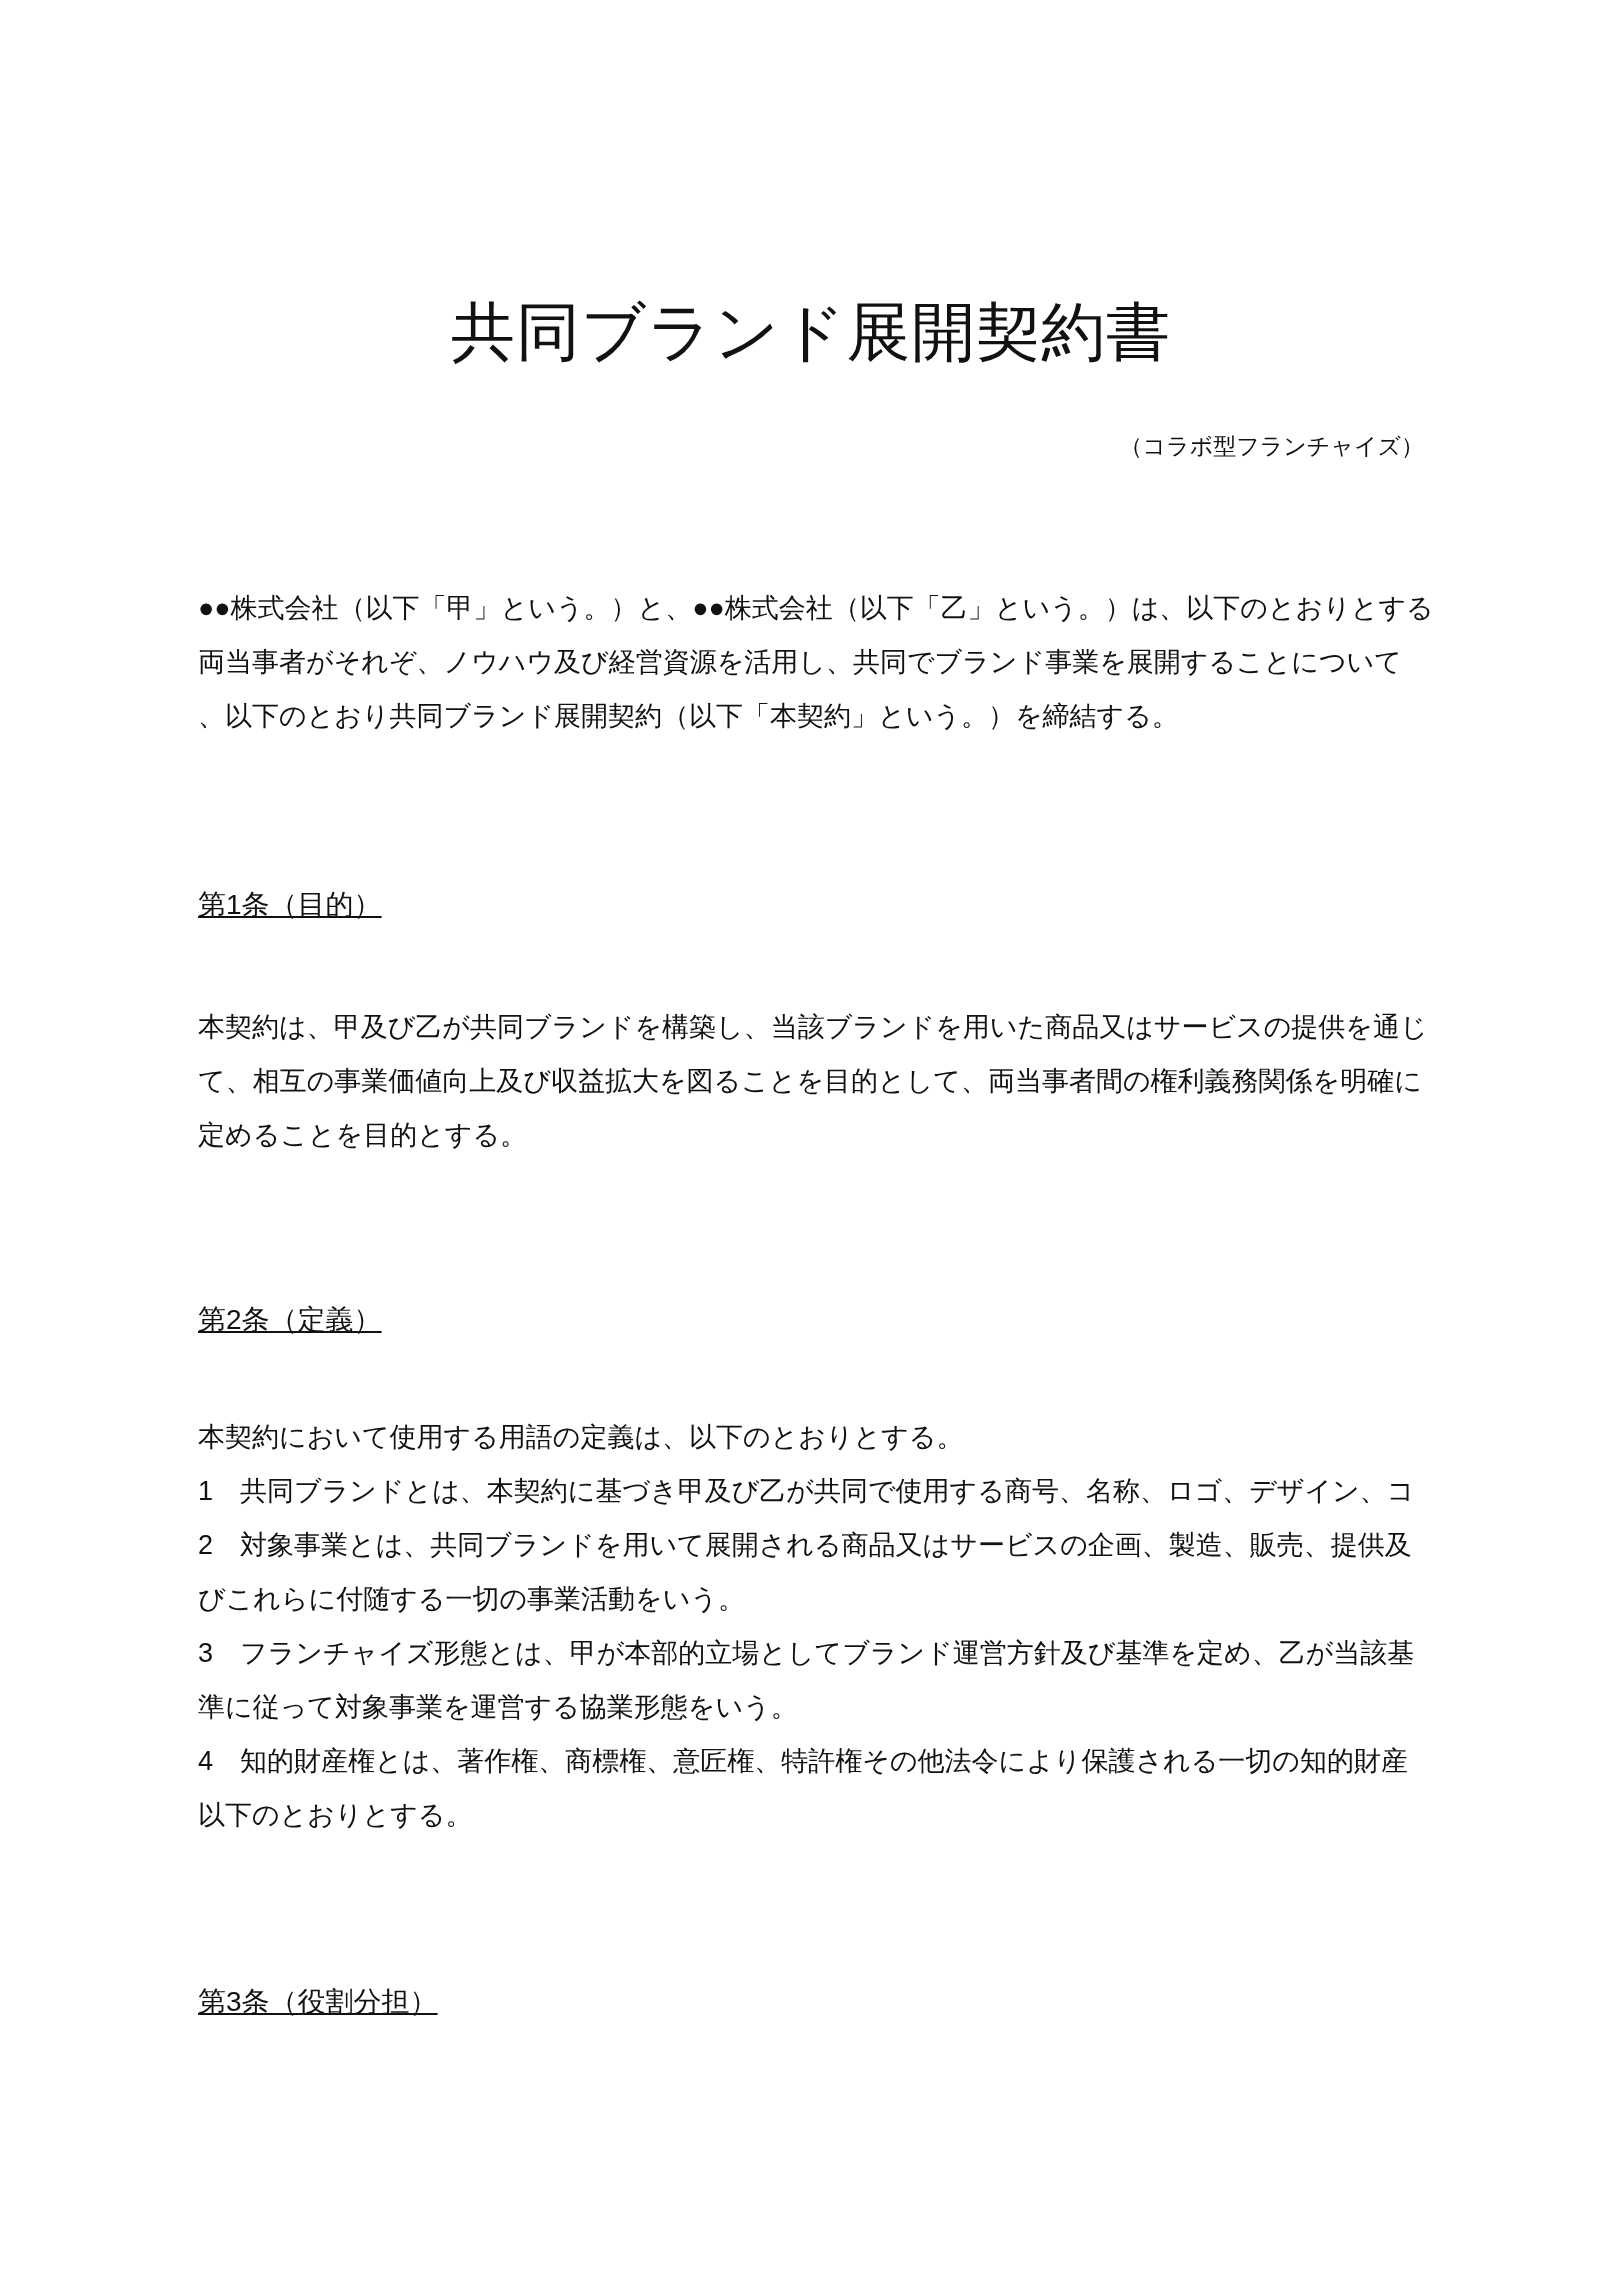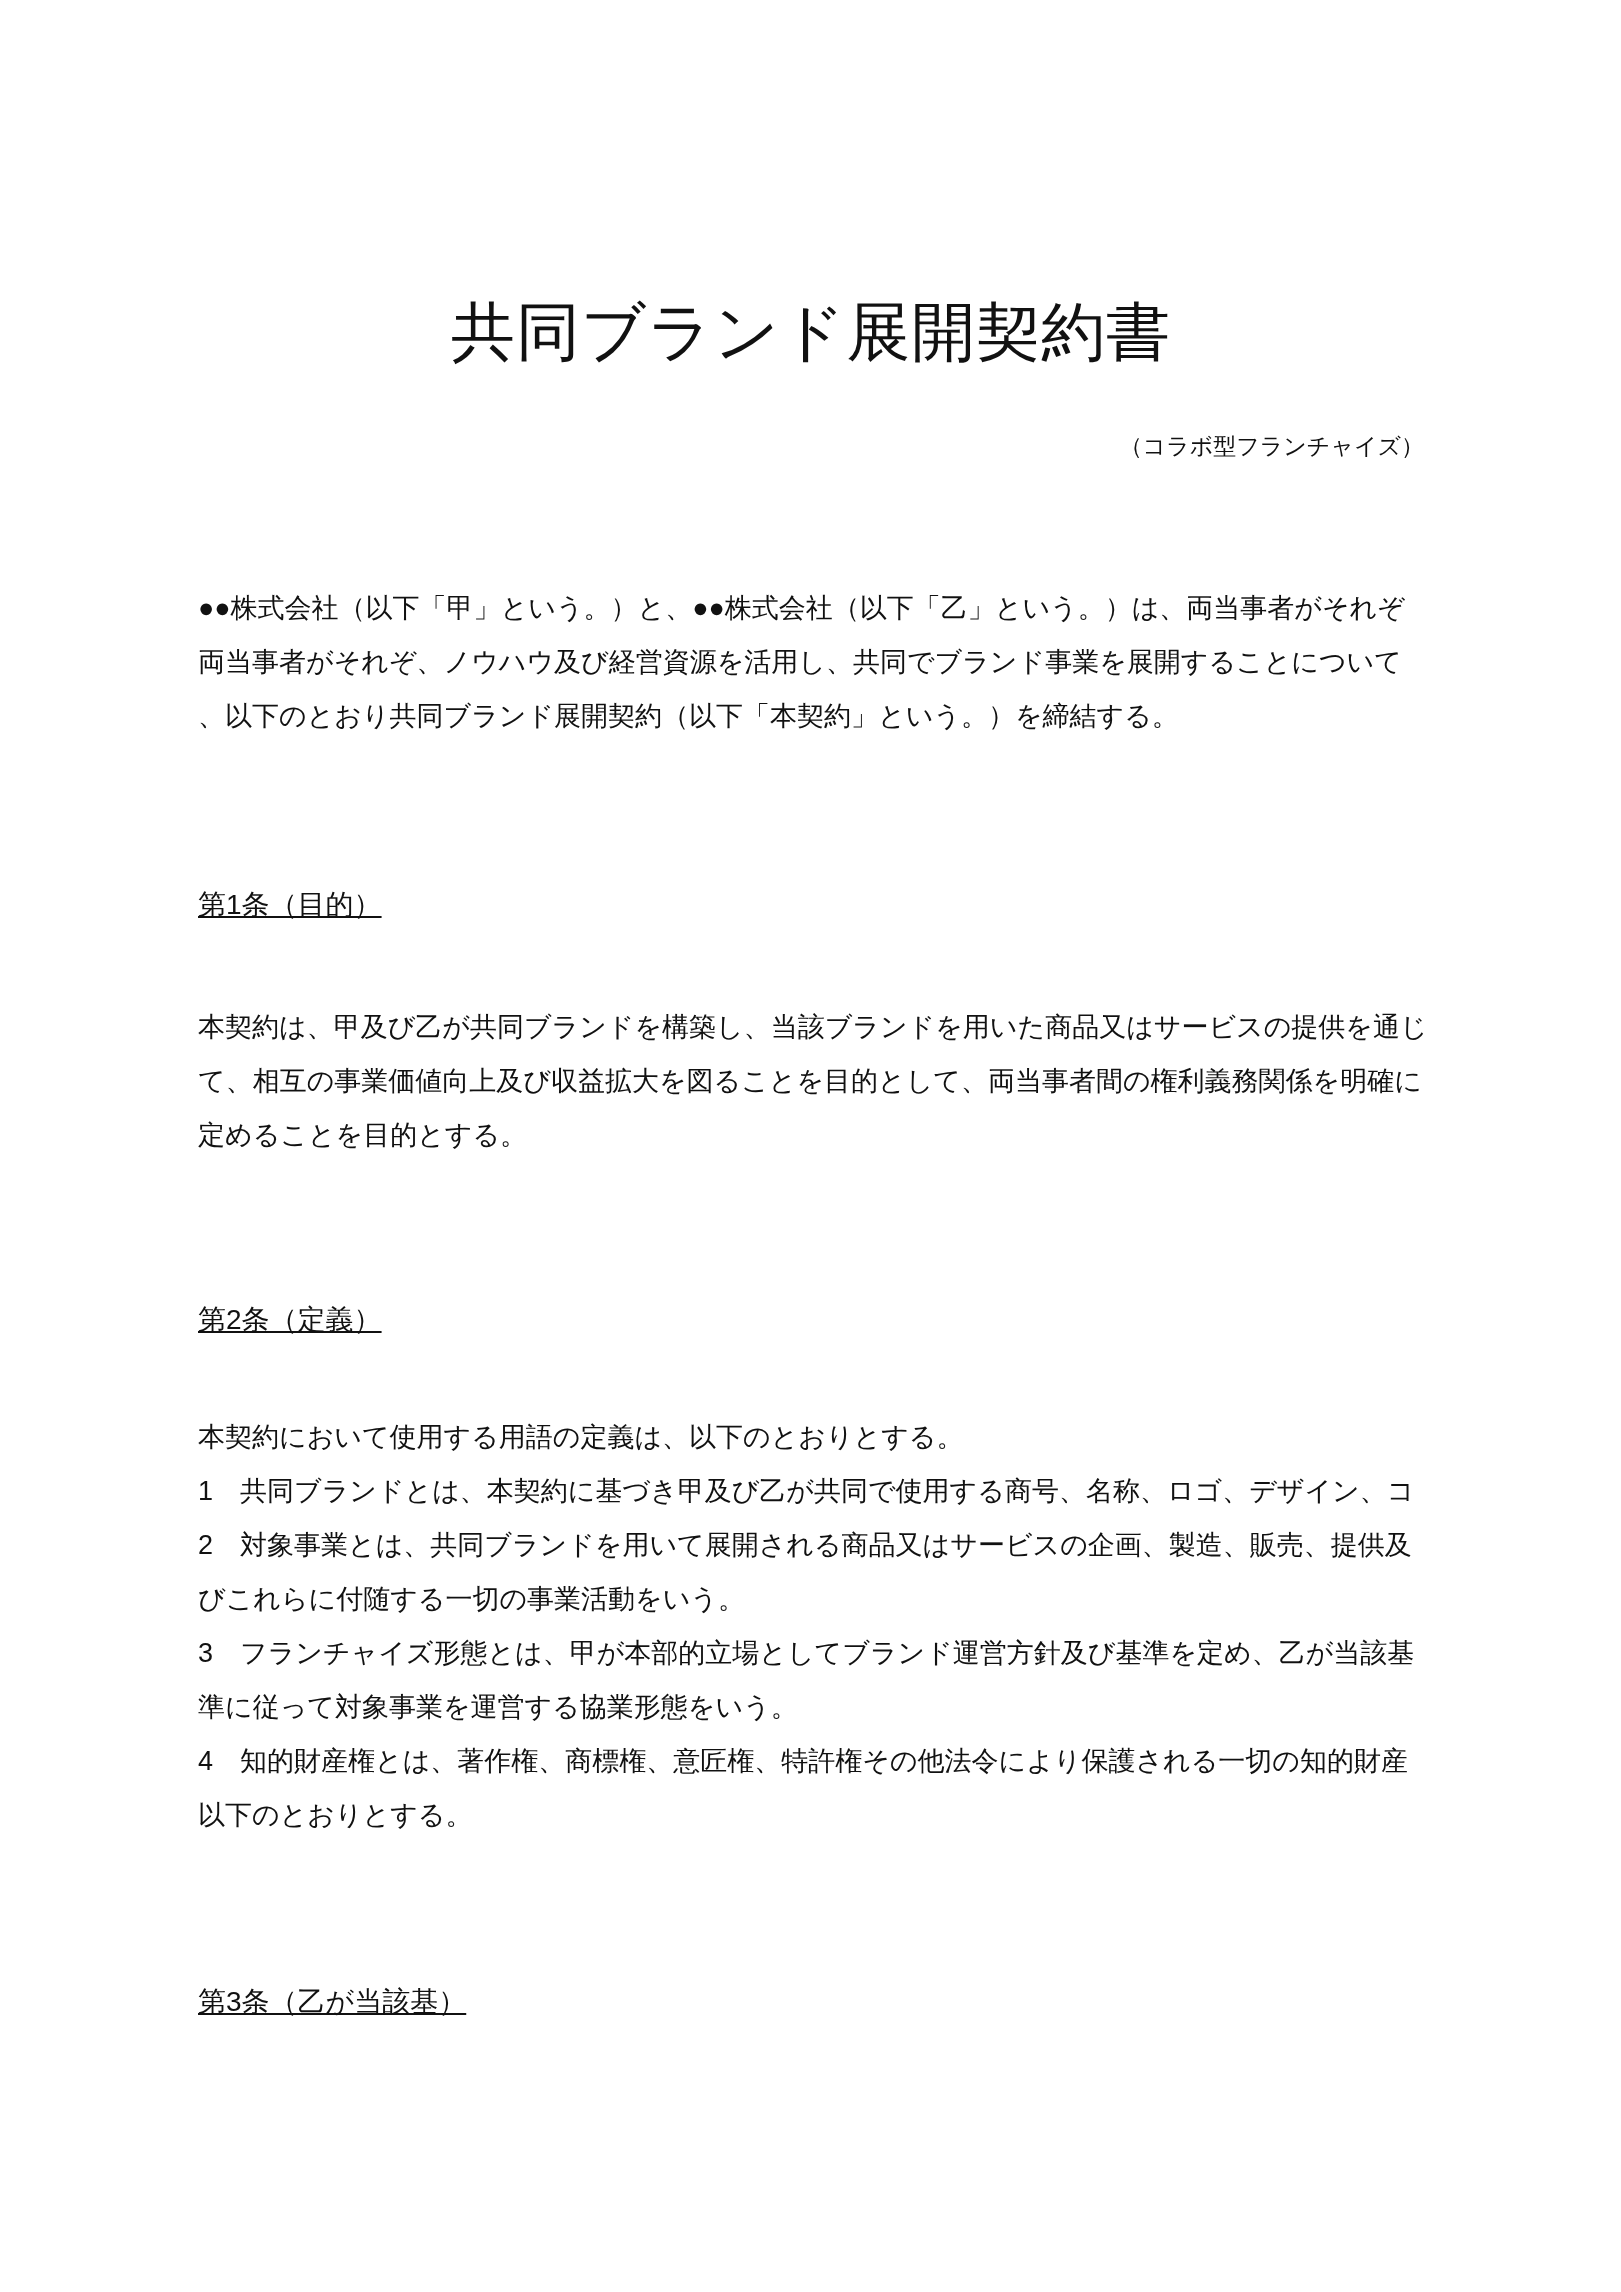--- a/index.html
+++ b/index.html
@@ -61,21 +61,21 @@
 </head>
 <body>
 
 <div class="page">
 
   <h1 class="doc-title">共同ブランド展開契約書</h1>
 
   <div class="doc-subtitle">（コラボ型フランチャイズ）</div>
 
   <div class="para preamble">
-    <div class="para-line">●●株式会社（以下「甲」という。）と、●●株式会社（以下「乙」という。）は、両当事者がそれぞ</div>
+    <div class="para-line">●●株式会社（以下「甲」という。）と、●●株式会社（以下「乙」という。）は、以下のとおりとする</div>
     <div class="para-line">両当事者がそれぞ、ノウハウ及び経営資源を活用し、共同でブランド事業を展開することについて</div>
     <div class="para-line">、以下のとおり共同ブランド展開契約（以下「本契約」という。）を締結する。</div>
   </div>
 
   <h2 class="article-heading heading-1">第1条（目的）</h2>
 
   <div class="para article-body-1">
     <div class="para-line">本契約は、甲及び乙が共同ブランドを構築し、当該ブランドを用いた商品又はサービスの提供を通じ</div>
     <div class="para-line">て、相互の事業価値向上及び収益拡大を図ることを目的として、両当事者間の権利義務関係を明確に</div>
     <div class="para-line">定めることを目的とする。</div>
@@ -87,16 +87,16 @@
     <div class="para-line">本契約において使用する用語の定義は、以下のとおりとする。</div>
     <div class="para-line">1　共同ブランドとは、本契約に基づき甲及び乙が共同で使用する商号、名称、ロゴ、デザイン、コ</div>
     <div class="para-line">2　対象事業とは、共同ブランドを用いて展開される商品又はサービスの企画、製造、販売、提供及</div>
     <div class="para-line">びこれらに付随する一切の事業活動をいう。</div>
     <div class="para-line">3　フランチャイズ形態とは、甲が本部的立場としてブランド運営方針及び基準を定め、乙が当該基</div>
     <div class="para-line">準に従って対象事業を運営する協業形態をいう。</div>
     <div class="para-line">4　知的財産権とは、著作権、商標権、意匠権、特許権その他法令により保護される一切の知的財産</div>
     <div class="para-line">以下のとおりとする。</div>
   </div>
 
-  <h2 class="article-heading heading-3">第3条（乙が当該基）</h2>
+  <h2 class="article-heading heading-3">第3条（役割分担）</h2>
 
 </div>
 
 
 </body></html>

